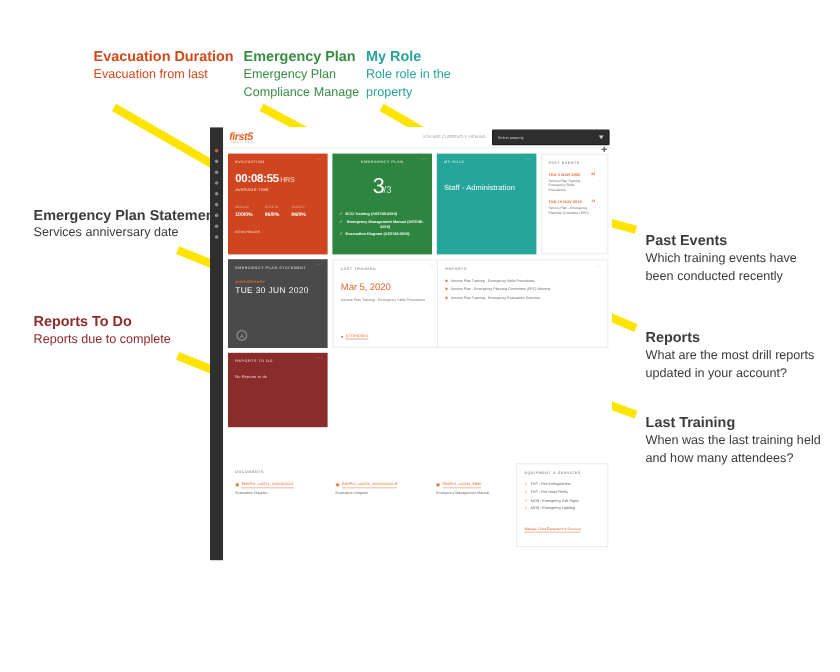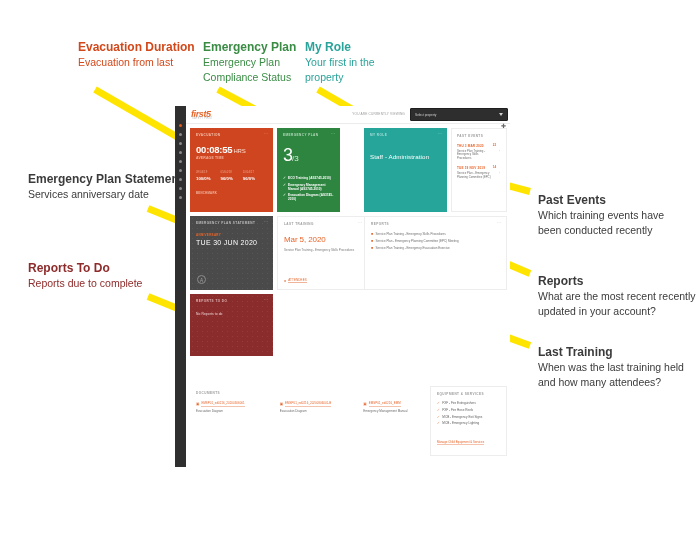--- a/index.html
+++ b/index.html
@@ -128,22 +128,22 @@
   }
   .big-time .unit { font-size: 6px; font-weight: normal; color: #fbdcd0; margin-left: 1px; }
   .sub-cap { margin-top: 1px; font-size: 3.4px; font-weight: bold; color: #f4b49c; letter-spacing: .2px; }
   .stats { display: flex; margin-top: 11px; gap: 10px; }
   .stat .s-date { font-size: 2.7px; color: #f0a98f; letter-spacing: .1px; }
   .stat .s-val { font-size: 4.3px; font-weight: bold; color: #ffffff; margin-top: 2px; }
   .benchmark { margin-top: 10px; font-size: 2.8px; color: #f2b9a4; letter-spacing: .3px; font-weight: bold; }
 
   
   .tile-plan {
-    left: 91px; top: 0; width: 63px; height: 84px;
-    background: #2e8540; padding: 5px 6px;
+    left: 91px; top: 0; width: 83px; height: 84px;
+    background: #2e8540; padding: 5px 6px; text-align: center;
   }
   .tile-plan .t-head { color: #b6dcbd; }
   .tile-plan .t-menu { color: #8fc79b; }
   .score { margin-top: 8px; color: #ffffff; }
   .score .num { font-size: 18px; font-weight: 300; letter-spacing: -1px; }
   .score .den { font-size: 8px; font-weight: 300; color: #d5ecda; }
   .chk-list { margin-top: 10px; }
   .chk { display: flex; align-items: flex-start; margin-bottom: 2.6px; }
   .chk .mark { font-size: 3.6px; color: #ffffff; margin-right: 2px; line-height: 4px; }
   .chk .txt { font-size: 3.1px; font-weight: bold; color: #ffffff; line-height: 4px; letter-spacing: .05px; }
@@ -285,26 +285,26 @@
   <div class="arrow" style="left:530px; top:342px; width:228px; height:7px;  transform:rotate(200deg);"></div>
 
   <div class="callout c-evac">
     <div class="c-title">Evacuation Duration</div>
     <div class="c-line">Evacuation from last</div>
   </div>
 
   <div class="callout c-eplan">
     <div class="c-title">Emergency Plan</div>
     <div class="c-line">Emergency Plan</div>
-    <div class="c-line">Compliance Status</div>
+    <div class="c-line">Compliance Manage</div>
   </div>
 
   <div class="callout c-role">
     <div class="c-title">My Role</div>
-    <div class="c-line">Your first in the</div>
+    <div class="c-line">Role role in the</div>
     <div class="c-line">property</div>
   </div>
 
   <div class="callout c-eps">
     <div class="c-title">Emergency Plan Statement</div>
     <div class="c-line">Services anniversary date</div>
   </div>
 
   <div class="callout c-rtd">
     <div class="c-title">Reports To Do</div>
@@ -312,21 +312,21 @@
   </div>
 
   <div class="callout c-past">
     <div class="c-title">Past Events</div>
     <div class="c-line">Which training events have</div>
     <div class="c-line">been conducted recently</div>
   </div>
 
   <div class="callout c-rep">
     <div class="c-title">Reports</div>
-    <div class="c-line">What are the most recent recently</div>
+    <div class="c-line">What are the most drill reports</div>
     <div class="c-line">updated in your account?</div>
   </div>
 
   <div class="callout c-last">
     <div class="c-title">Last Training</div>
     <div class="c-line">When was the last training held</div>
     <div class="c-line">and how many attendees?</div>
   </div>
 
   <div id="app">

